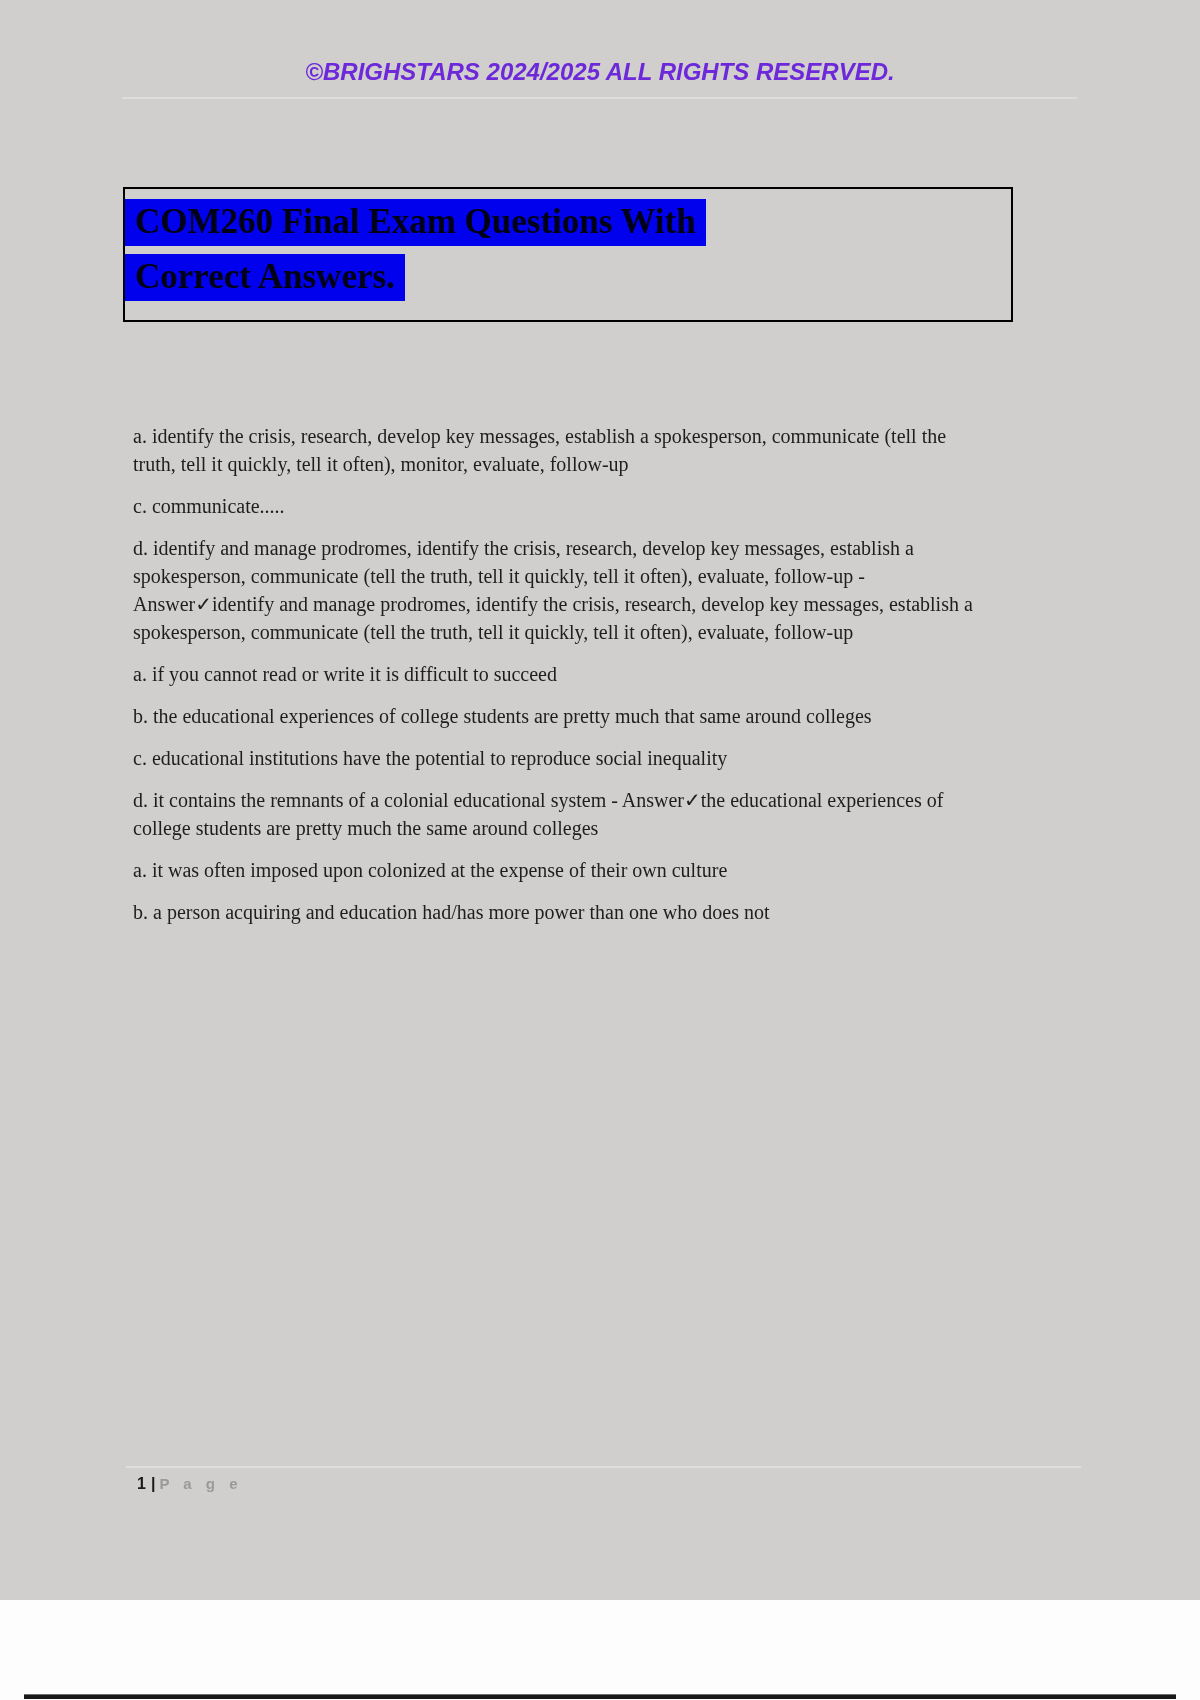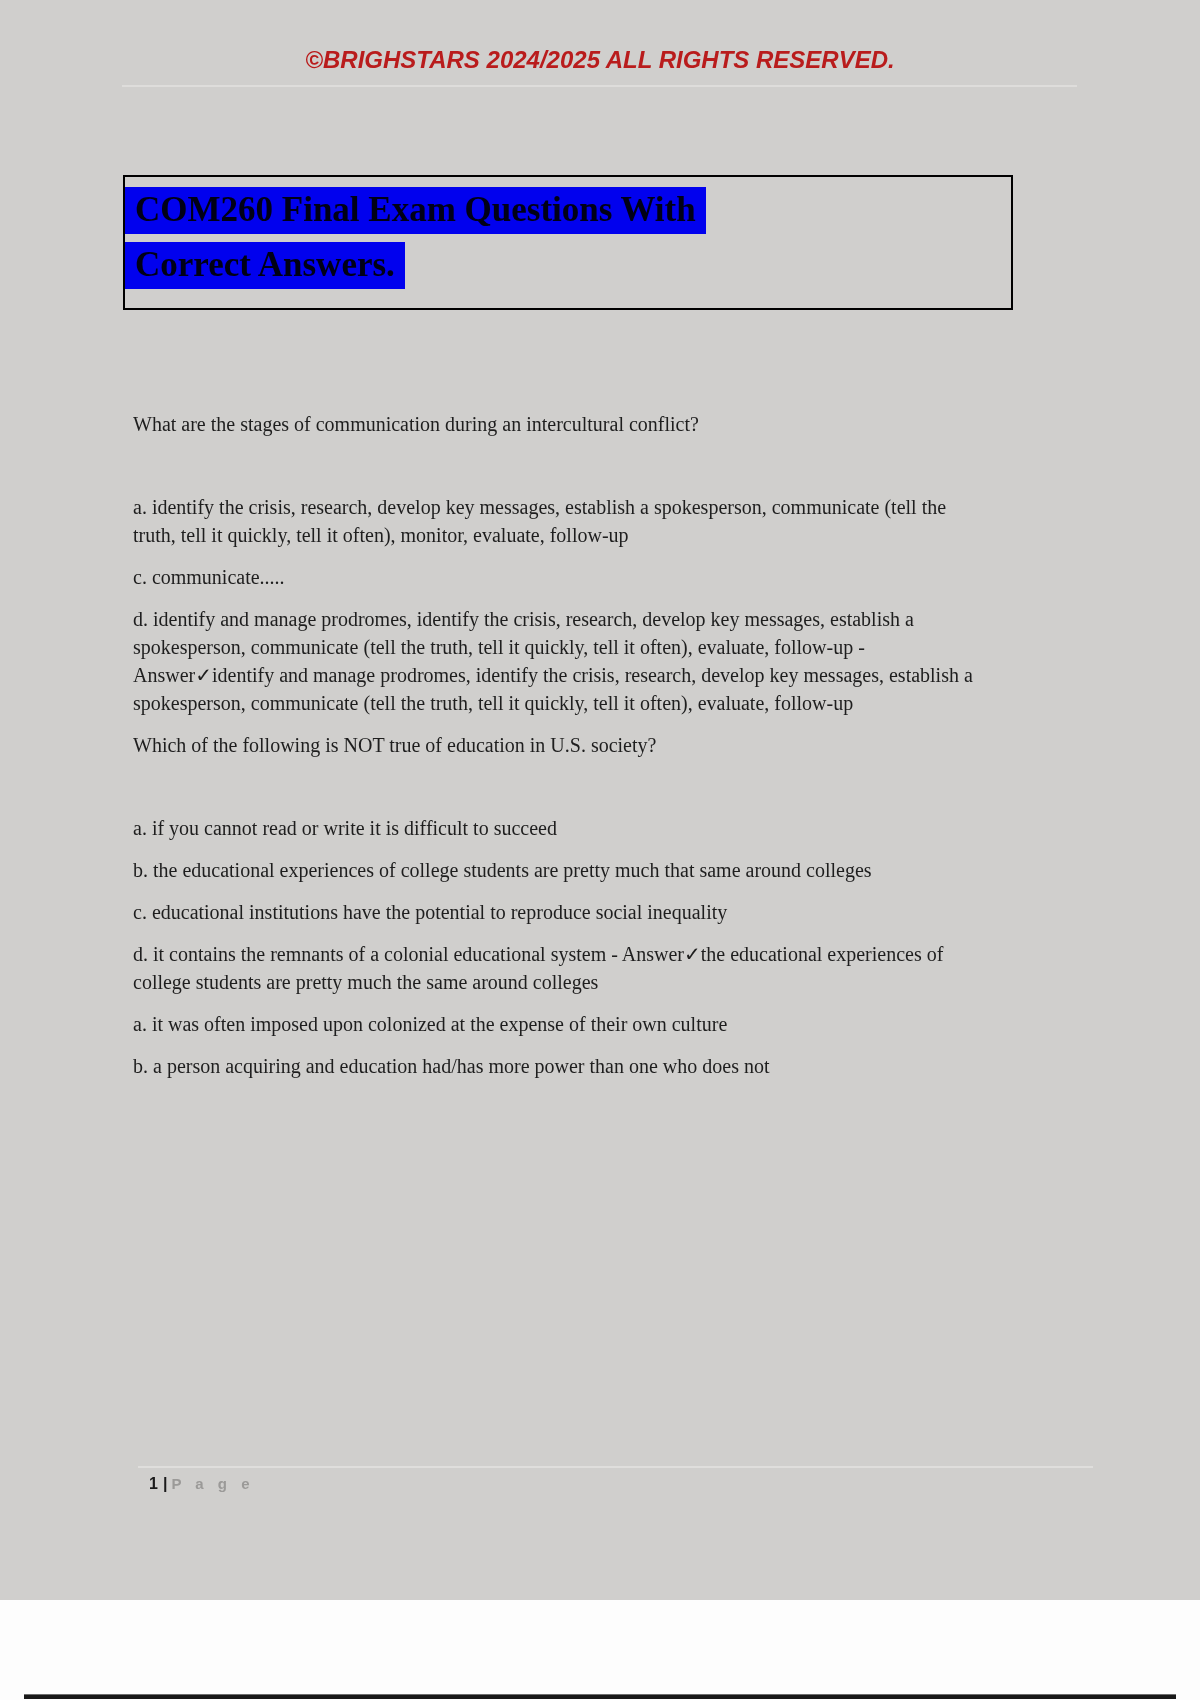--- a/index.html
+++ b/index.html
@@ -10,28 +10,28 @@
     font-family: "Liberation Serif", serif;
     overflow: hidden;
   }
   .page {
     position: absolute;
     top: 0; left: 0;
     width: 1200px; height: 1600px;
     background: #d0cfcd;
   }
   .copyright {
-    padding-top: 46px;
+    padding-top: 58px;
     text-align: center;
     font-family: "Liberation Sans", sans-serif;
     font-weight: 700;
     font-style: italic;
     font-size: 24px;
     letter-spacing: 0px;
-    color: #b91c1c;
+    color: #6d28d9;
   }
   .header-rule {
     margin: 11px 0 0 122px;
     width: 955px;
     height: 2px;
     background: #dedddb;
   }
   .title-box {
     margin: 88px 0 0 123px;
     width: 890px;
@@ -54,21 +54,21 @@
     width: 860px;
     font-size: 20px;
     line-height: 28px;
     color: #1e1e1e;
   }
   .content p.option   { margin-bottom: 14px; }
   .content p.question { margin-bottom: 55px; }
   .content p.question.followup { margin-top: 6px; }
   .footer {
     position: absolute;
-    top: 1466px; left: 16px;
+    top: 1466px; left: 4px;
     width: 1016px;
   }
   .footer-rule {
     margin-left: 122px;
     width: 955px;
     height: 2px;
     background: #dfdedc;
   }
   .footer-text {
     margin: 7px 0 0 133px;
@@ -110,25 +110,23 @@
   <div class="title-box">
     <div class="title-line">
       <span class="title-hl">COM260 Final Exam Questions With</span>
     </div>
     <div class="title-line">
       <span class="title-hl">Correct Answers.</span>
     </div>
   </div>
 
   <div class="content" id="content">
-      <p class="question">What are the stages of communication during an intercultural conflict?</p>
       <p class="option">a. identify the crisis, research, develop key messages, establish a spokesperson, communicate (tell the truth, tell it quickly, tell it often), monitor, evaluate, follow-up</p>
       <p class="option">c. communicate.....</p>
       <p class="option">d. identify and manage prodromes, identify the crisis, research, develop key messages, establish a spokesperson, communicate (tell the truth, tell it quickly, tell it often), evaluate, follow-up - Answer✓identify and manage prodromes, identify the crisis, research, develop key messages, establish a spokesperson, communicate (tell the truth, tell it quickly, tell it often), evaluate, follow-up</p>
-      <p class="question followup">Which of the following is NOT true of education in U.S. society?</p>
       <p class="option">a. if you cannot read or write it is difficult to succeed</p>
       <p class="option">b. the educational experiences of college students are pretty much that same around colleges</p>
       <p class="option">c. educational institutions have the potential to reproduce social inequality</p>
       <p class="option">d. it contains the remnants of a colonial educational system - Answer✓the educational experiences of college students are pretty much the same around colleges</p>
       <p class="option">a. it was often imposed upon colonized at the expense of their own culture</p>
       <p class="option">b. a person acquiring and education had/has more power than one who does not</p>
     </div>
 
   <div class="footer">
     <div class="footer-rule"></div>

